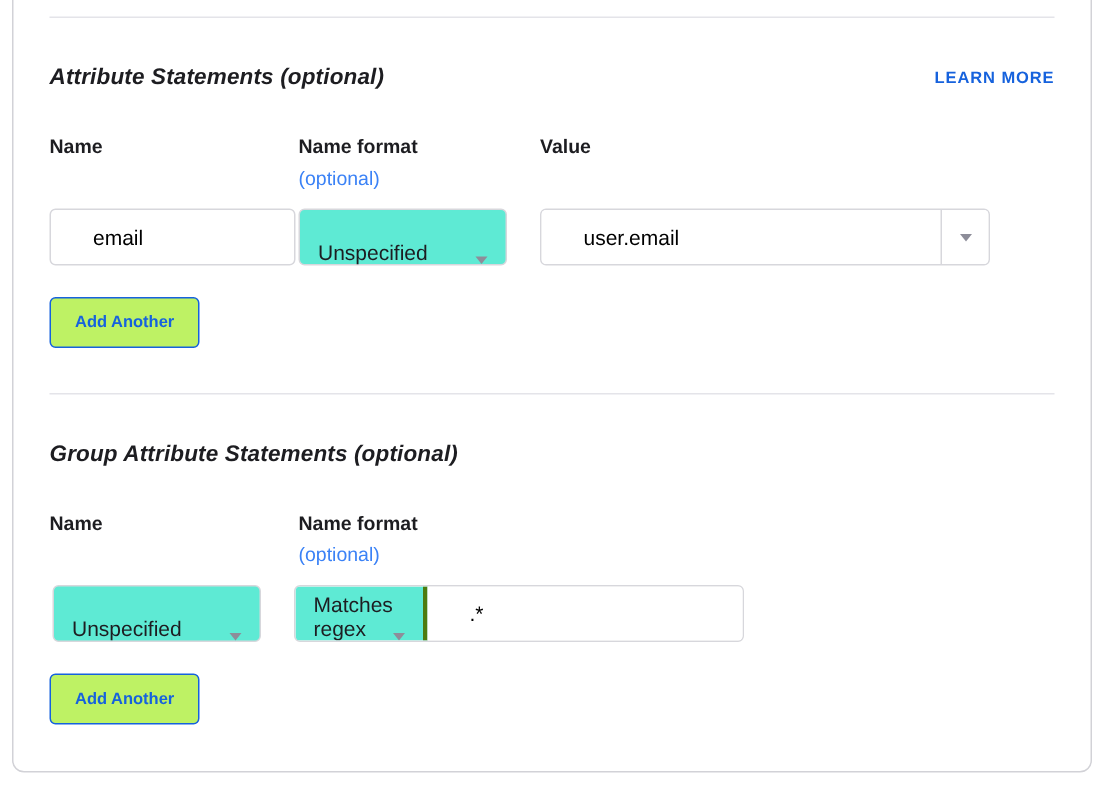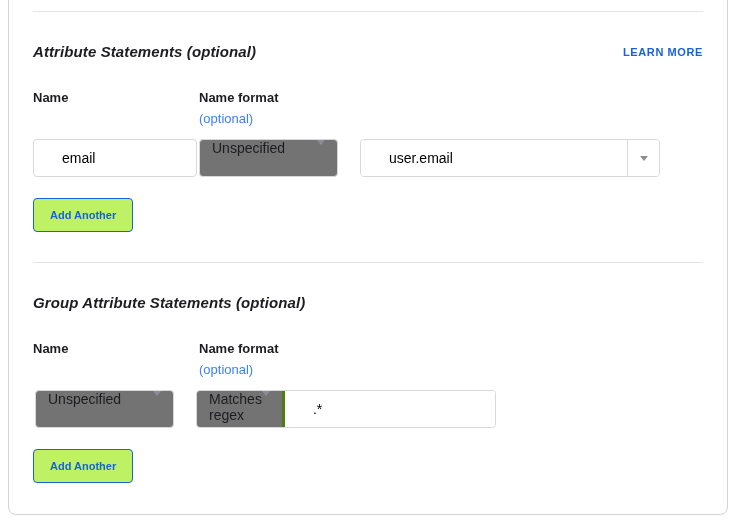--- a/index.html
+++ b/index.html
@@ -77,23 +77,23 @@
     color: #000000;
     padding: 0 28px;
     background: #fff;
     outline: none;
   }
   .name-input { width: 164px; }
   .fake-select {
     height: 38px;
     border: 1px solid #d7d7dc;
     border-radius: 4px;
-    background: #737373;
-    display: flex;
-    align-items: flex-start;
+    background: #5eead4;
+    display: flex;
+    align-items: flex-end;
     justify-content: space-between;
     padding: 0 12px;
     font-size: 14px;
     color: #1d1d21;
     cursor: pointer;
   }
   .format-select { width: 139px; margin-left: 2px; }
   .caret {
     width: 0; height: 0;
     border-left: 4px solid transparent;
@@ -167,20 +167,21 @@
       <div class="section-title">Attribute Statements (optional)</div>
       <a class="learn-more">LEARN MORE</a>
     </div>
 
     <div class="labels-row">
       <div class="label-col label-col-1">Name</div>
       <div class="label-col label-col-2">
         <span>Name format</span>
         <span class="label-optional">(optional)</span>
       </div>
+      <div class="label-col label-col-3">Value</div>
     </div>
 
     <div class="inputs-row">
       <input class="text-input name-input" type="text" value="email" style="">
       <div class="fake-select format-select">
         <span>Unspecified</span>
         <span class="caret"></span>
       </div>
       <div class="third-group value-group">
         <input class="text-input" type="text" value="user.email" style="">

